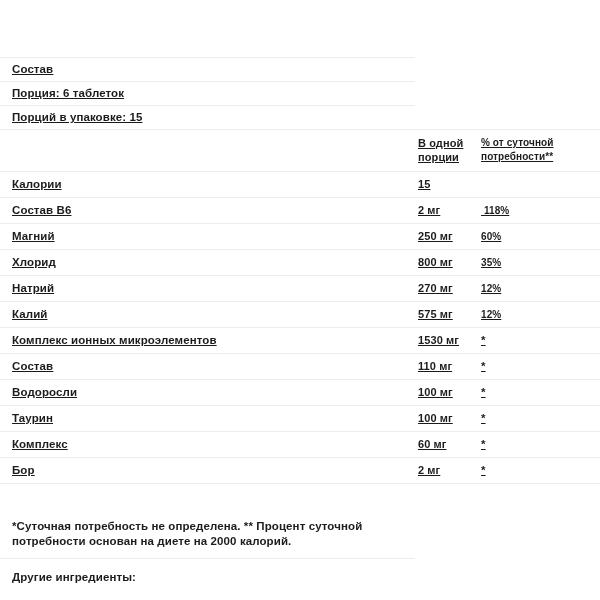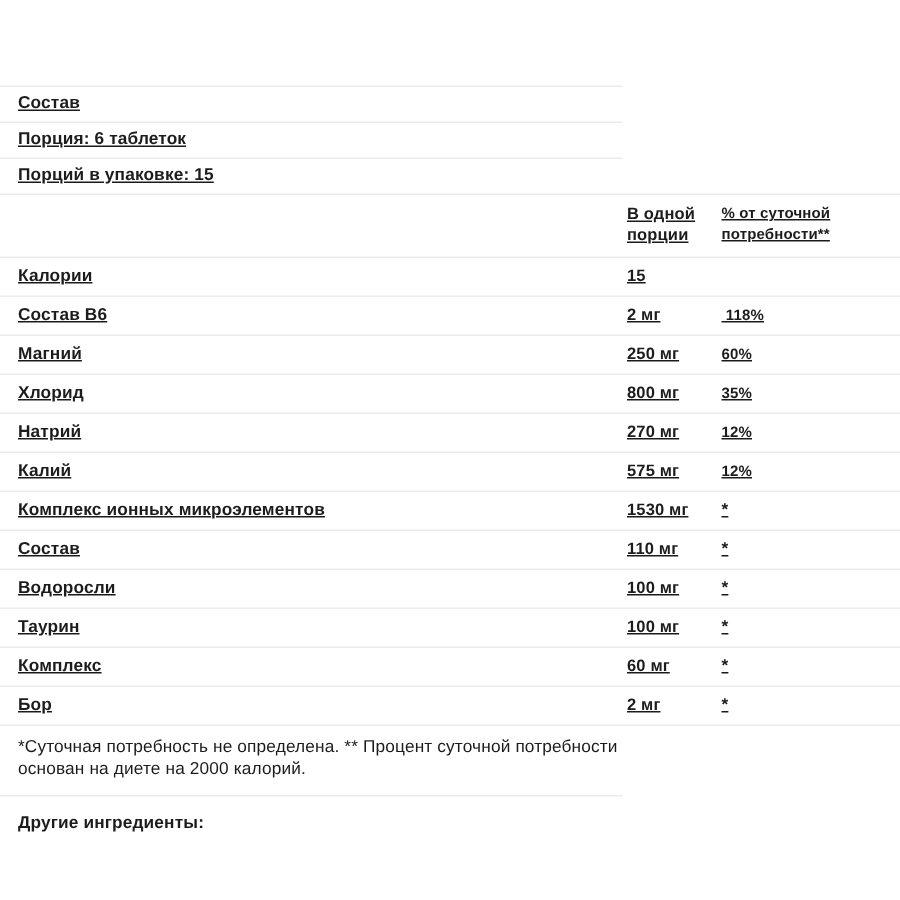--- a/index.html
+++ b/index.html
@@ -115,25 +115,26 @@
     content: "";
     position: absolute;
     left: 0;
     top: 0;
     width: 600px;
     height: 1px;
     background: #ececec;
   }
   .footnote-text {
     font-size: 11.5px;
-    font-weight: 400;
+    font-weight: 700;
     line-height: 15px;
     letter-spacing: 0.1px;
     color: #1c1c1c;
     max-width: 410px;
+    margin-top: 28px;
   }
 
   
   .plain-row {
     position: relative;
     padding: 9px 0 8px 12px;
     box-sizing: border-box;
   }
   .plain-row.with-rule::before {
     content: "";

